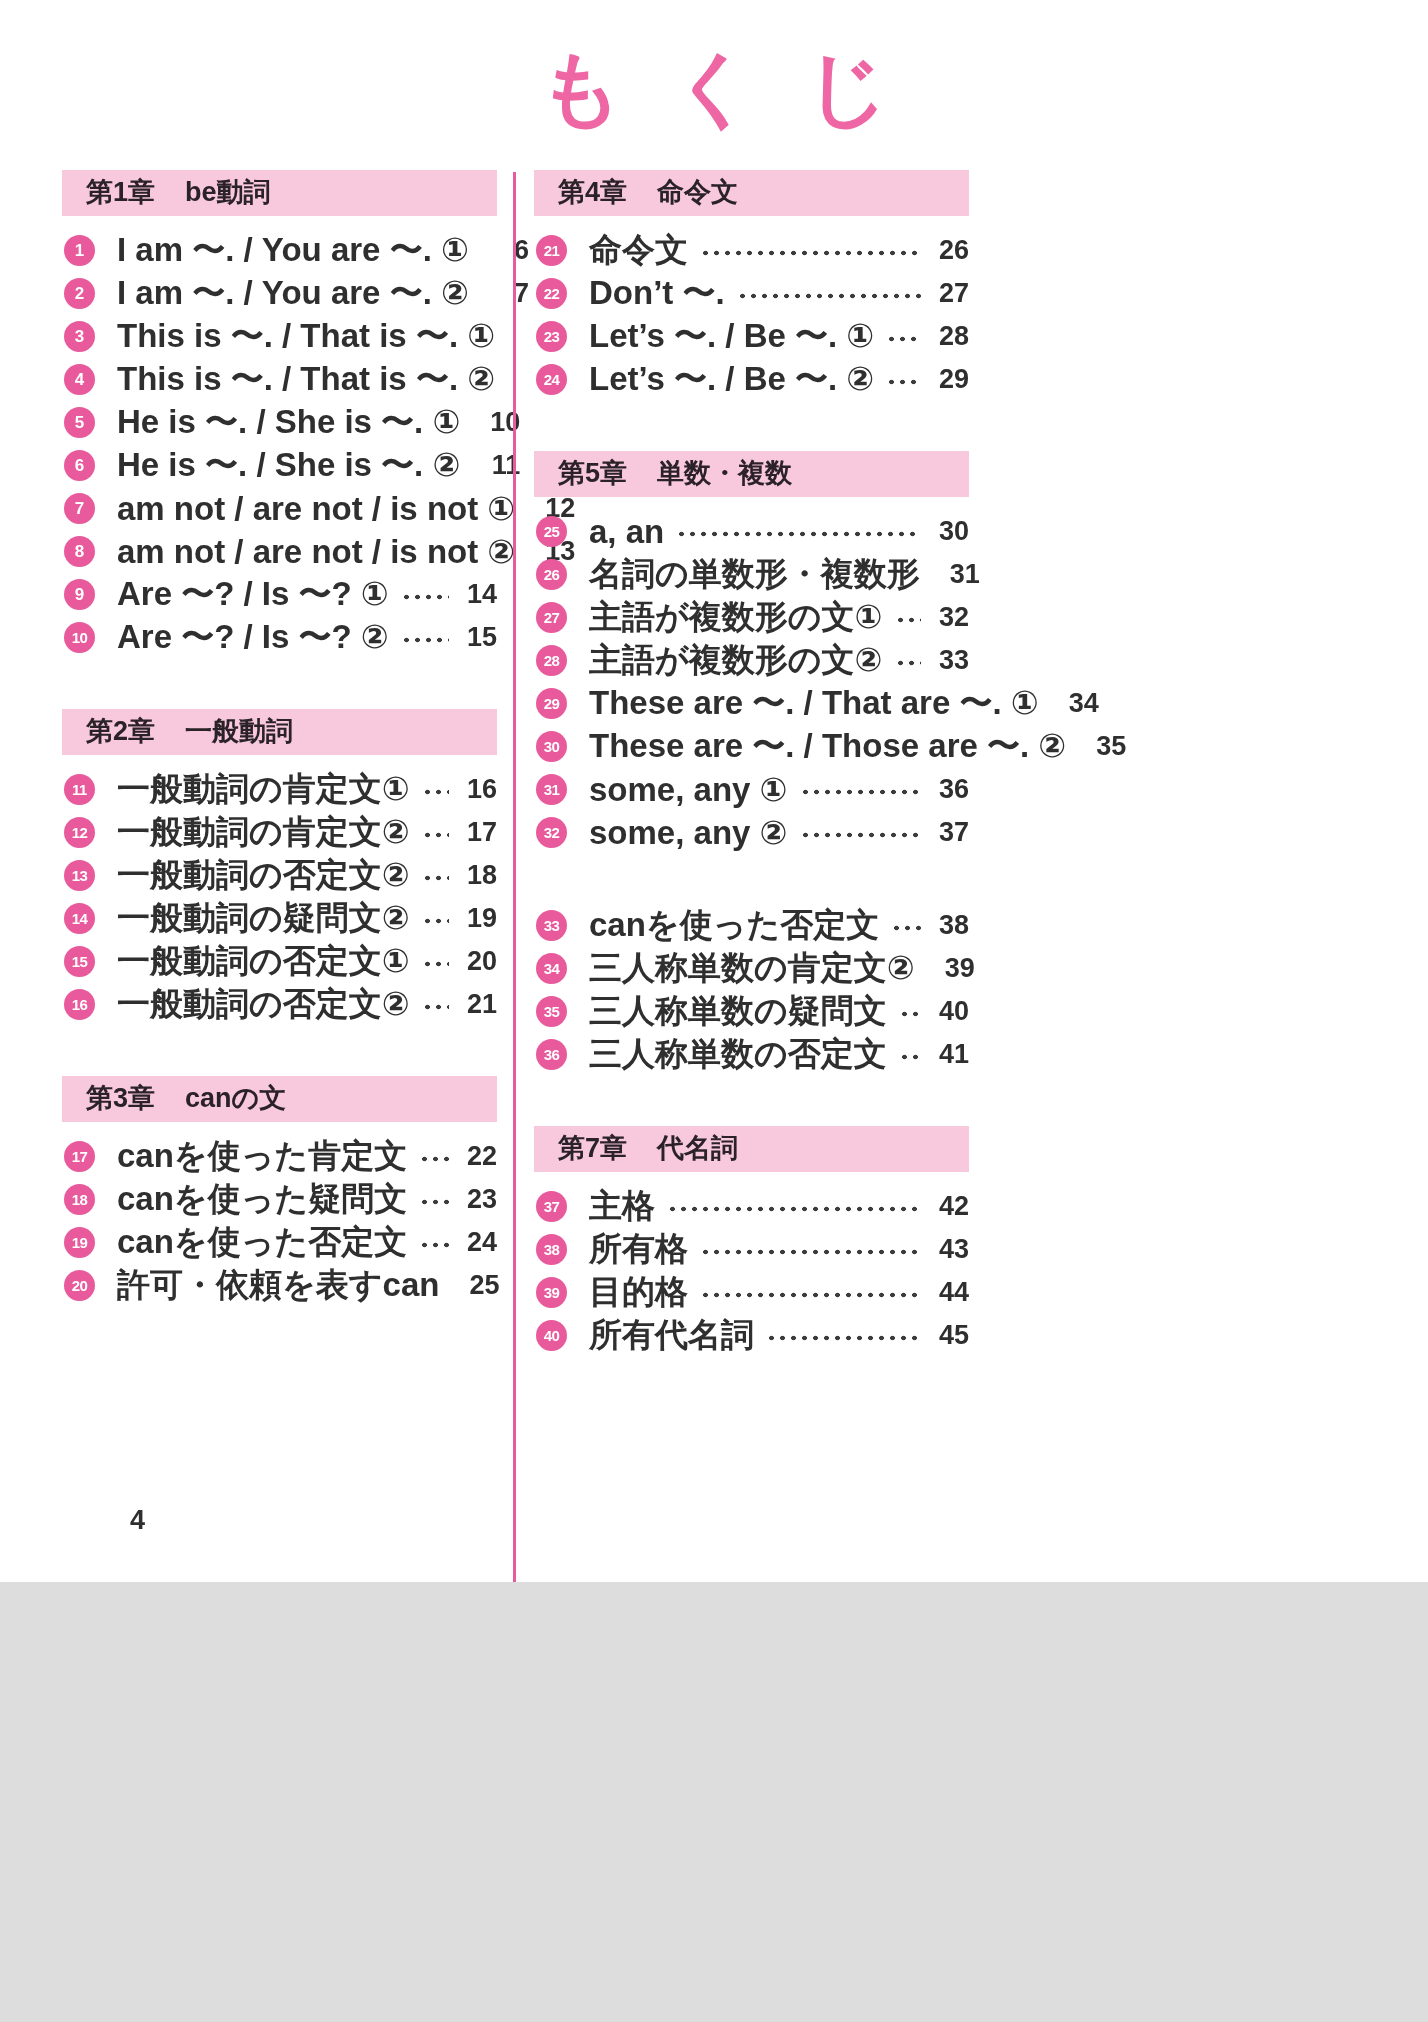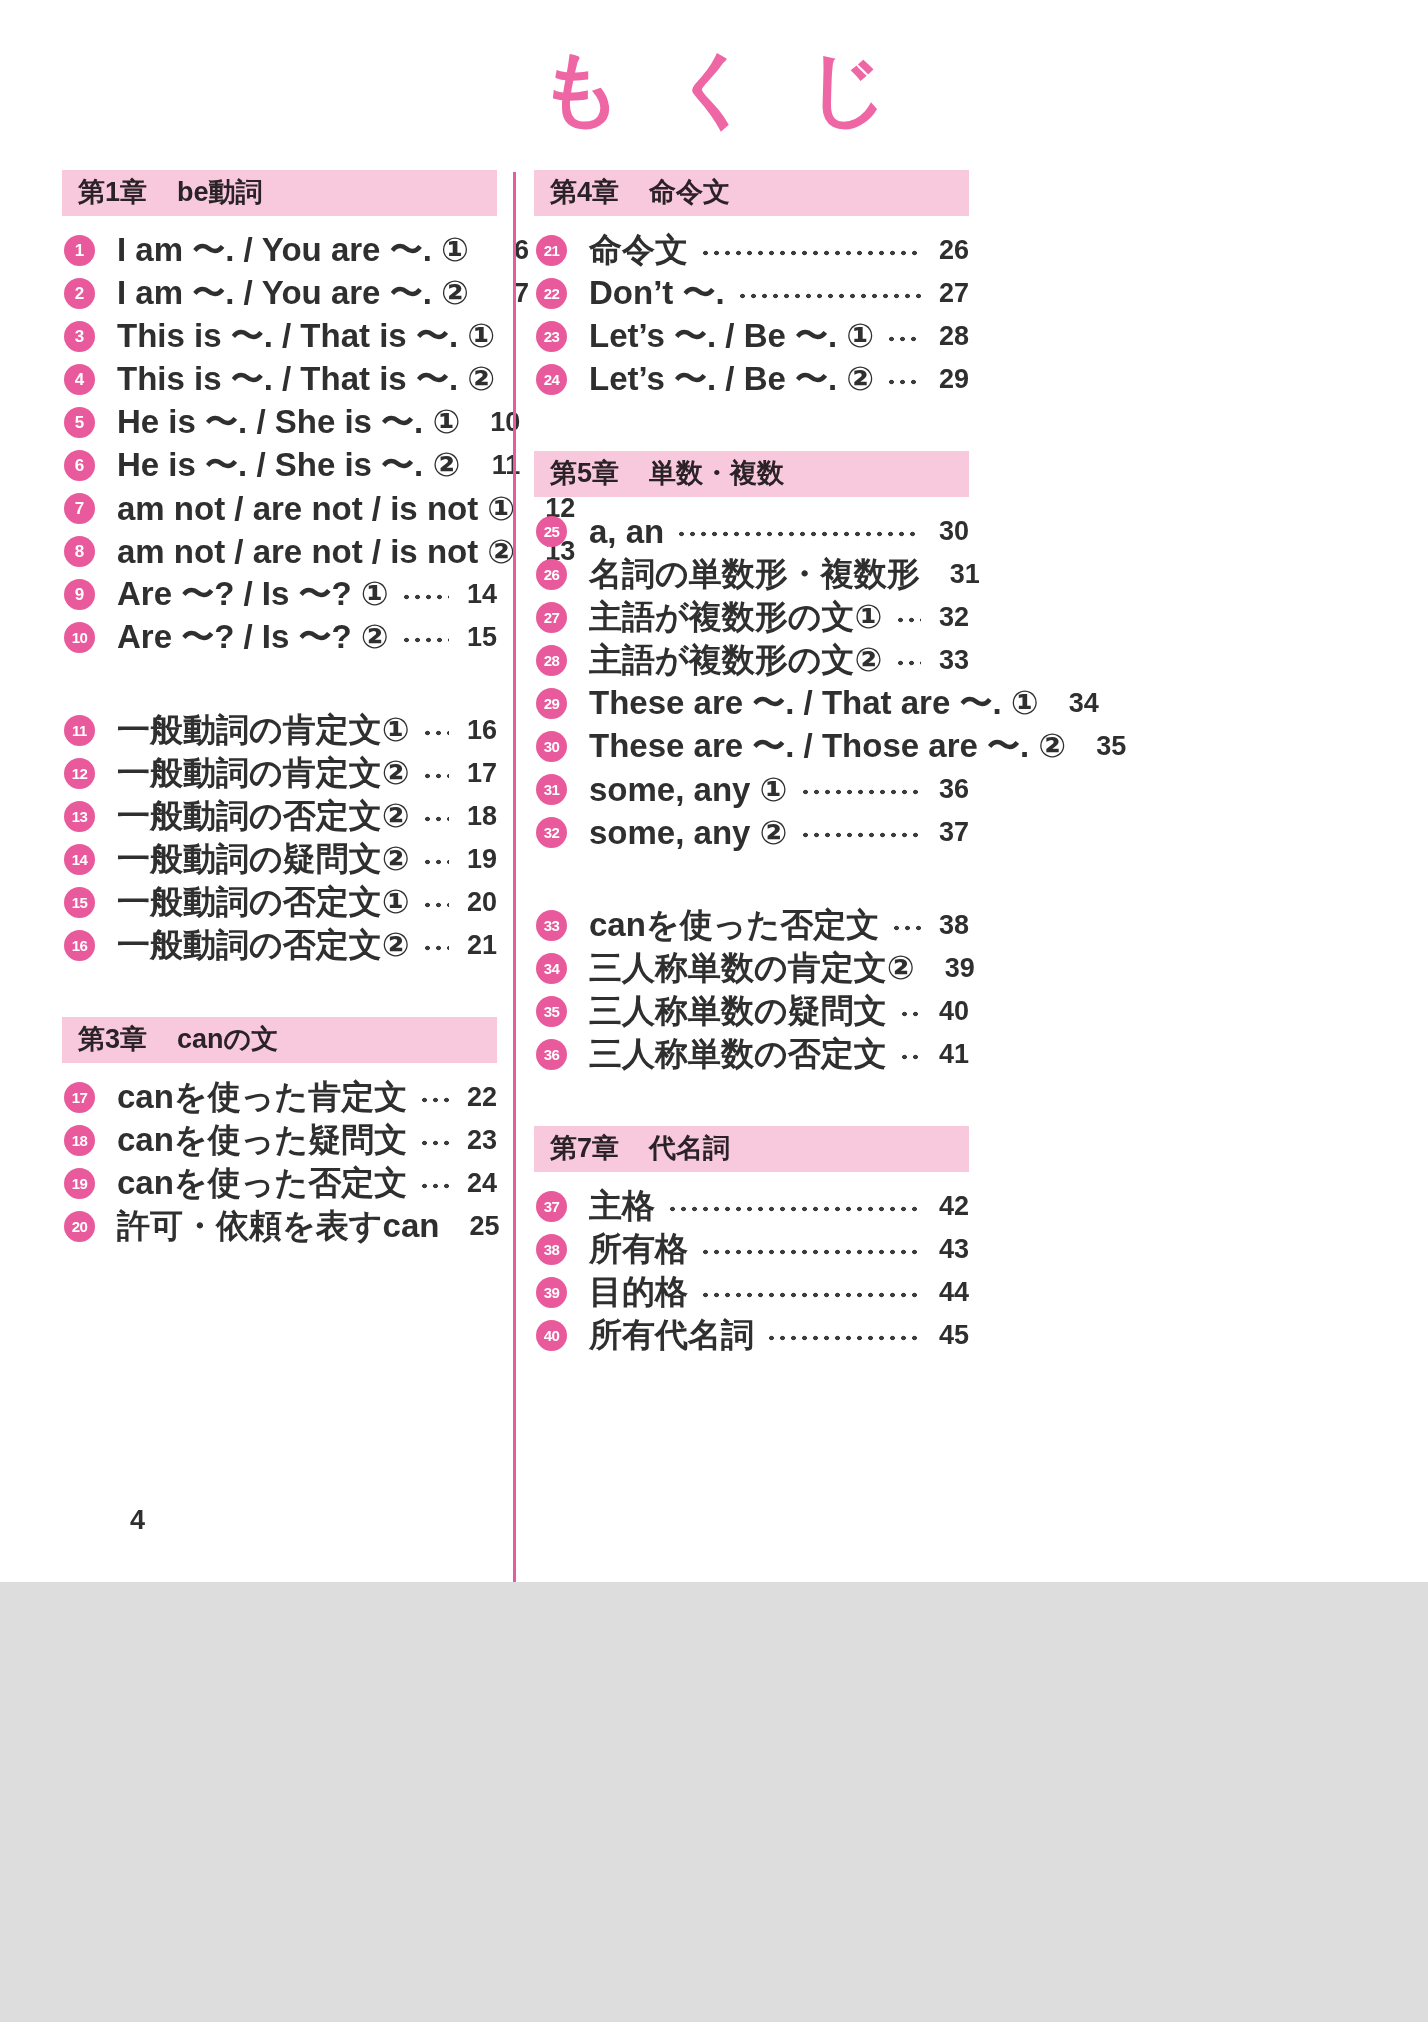--- a/index.html
+++ b/index.html
@@ -45,21 +45,21 @@
   .chapter{margin-top:50px;}
   .chapter:first-child{margin-top:0;}
   .chapter-header{
     background:var(--header-bg);
     display:flex;
     gap:30px;
     align-items:baseline;
     font-size:27px;
     font-weight:700;
     color:#2a2227;
-    padding:4px 12px 6px 16px;
+    padding:4px 12px 6px 24px;
   }
   ul.items{list-style:none;margin:13px 0 0 0;padding:0 0 0 2px;}
   li.item{
     display:flex;
     align-items:center;
     height:43px;
   }
   .badge{
     flex:0 0 31px;
     width:31px;height:31px;
@@ -183,20 +183,24 @@
   <li class="item">
     <span class="badge two">10</span>
     <span class="item-title">Are 〜? / Is 〜? ②</span>
     <span class="leader"></span>
     <span class="pagenum">15</span>
   </li>
 </ul>
   </section>
 
   <section class="chapter">
+    <header class="chapter-header">
+      <span class="ch-label">第2章</span>
+      <span class="ch-title">一般動詞</span>
+    </header>
     <ul class="items">
   <li class="item">
     <span class="badge two">11</span>
     <span class="item-title">一般動詞の肯定文①</span>
     <span class="leader"></span>
     <span class="pagenum">16</span>
   </li>
 
   <li class="item">
     <span class="badge two">12</span>

